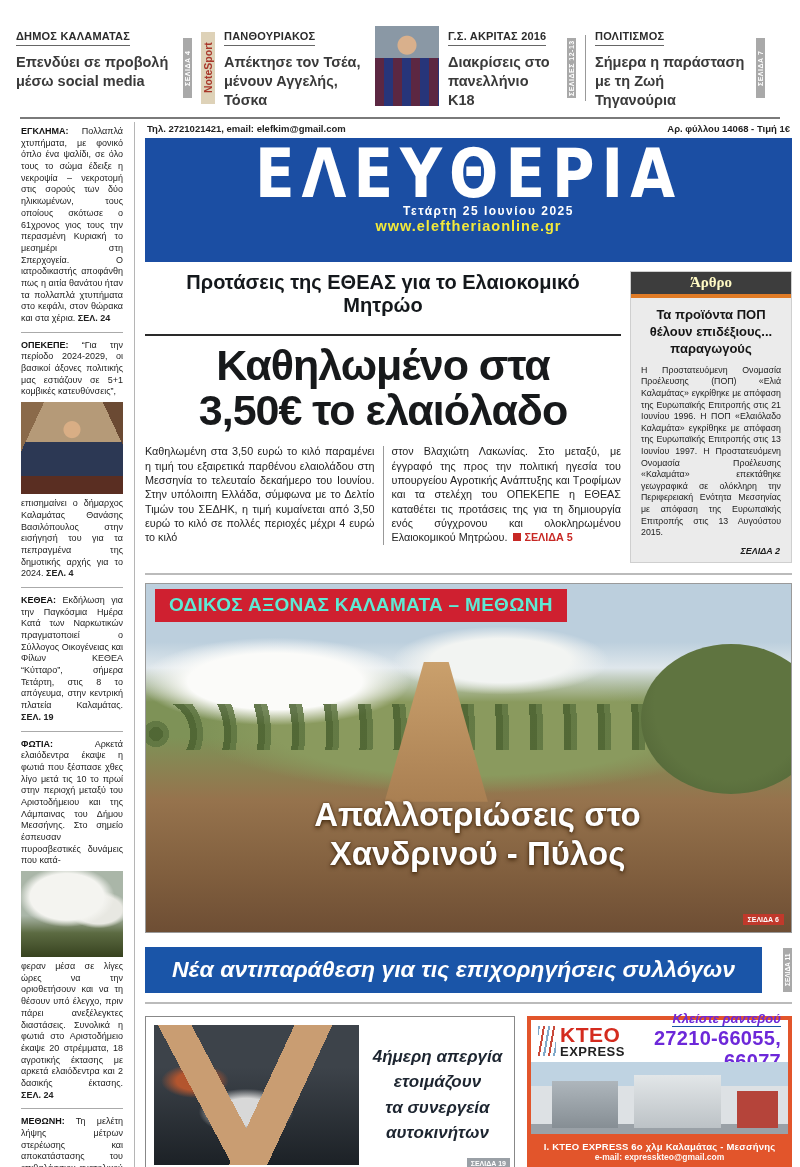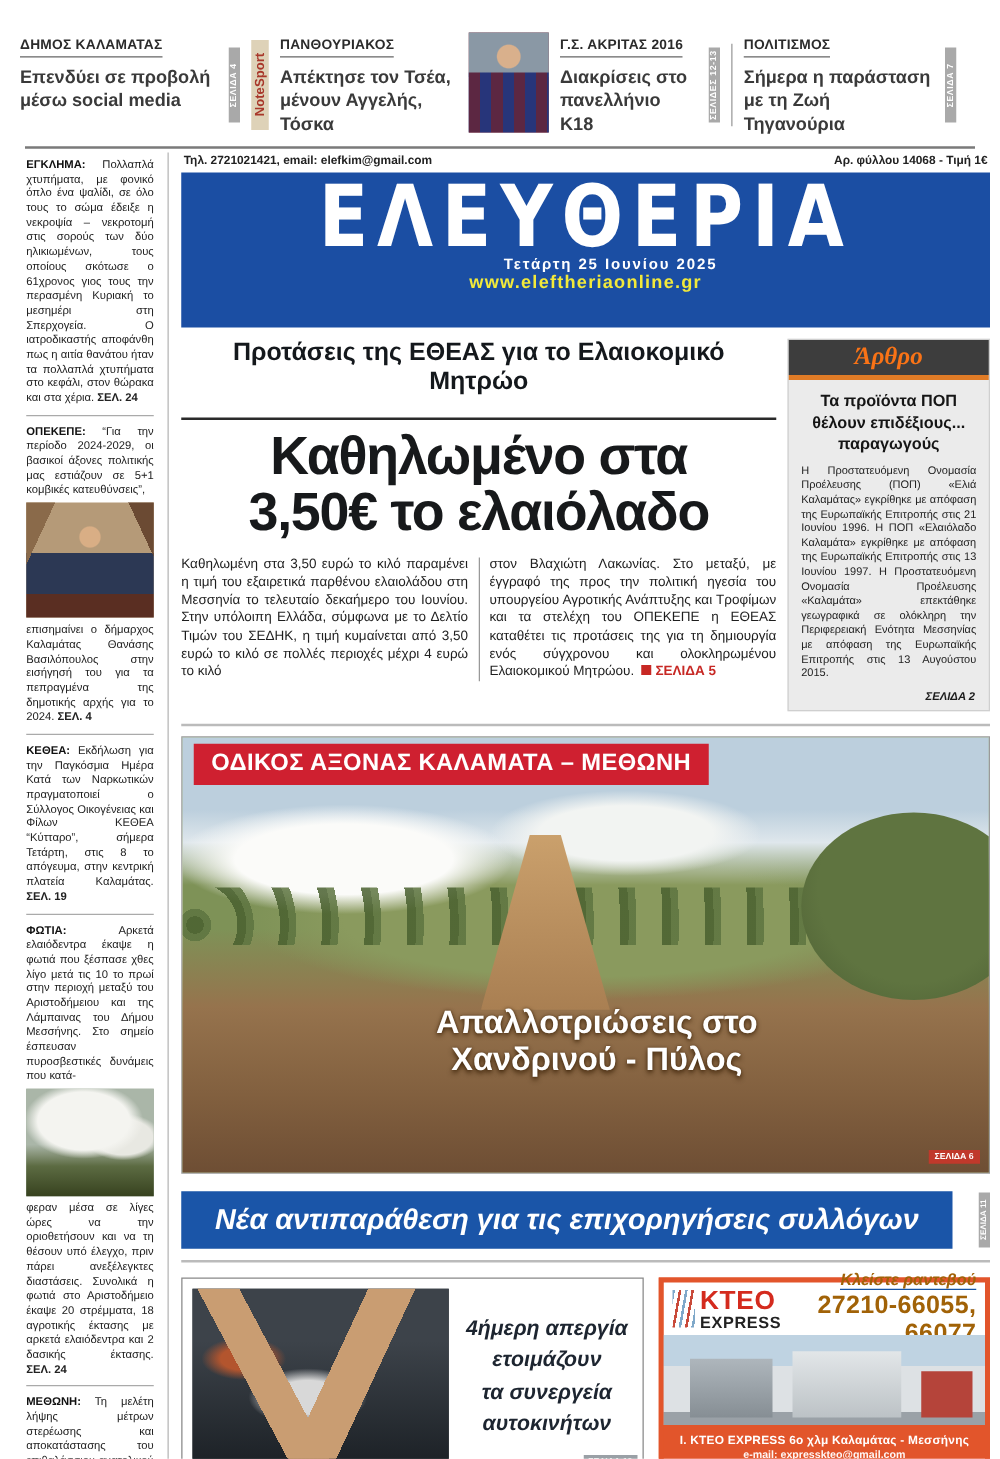--- a/index.html
+++ b/index.html
@@ -63,47 +63,47 @@
      border-bottom:2px solid #2a2a2a; padding:0 4px 17px; }
   .headline { font-size:43px; font-weight:900; color:#17191b; text-align:center;
      line-height:1.05; letter-spacing:-1px; margin:7px 0 11px; }
   .leadbody { display:flex; font-size:10.8px; line-height:1.33; text-align:justify; color:#1e1e1e; }
   .leadbody .c { flex:1; }
   .leadbody .divv { width:1px; background:#999; margin:2px 8px 0 8px; }
   .sqref { display:inline-block; width:8px; height:8px; background:#c72824; margin:0 3px 0 6px; }
   .redref { color:#c72824; font-weight:bold; }
 
   .arthro { width:162px; flex:none; background:#ebebeb; border:1px solid #cfcfcf; }
-  .arthro .hdr { background:#3d3d3d; color:#f97316; font-style:italic; font-weight:bold;
-     font-family:"Liberation Serif", serif; font-size:20px; text-align:center; padding:2px 0 3px; }
+  .arthro .hdr { background:#3d3d3d; color:#fef9c3; font-weight:bold;
+     font-family:"Liberation Serif", serif; font-size:15px; text-align:center; padding:2px 0 3px; }
   .arthro .orange { height:4px; background:#e07b26; }
   .arthro .ttl { font-size:13px; font-weight:bold; text-align:center; padding:9px 9px 5px; line-height:1.3; color:#151515; }
   .arthro .bd { font-size:8.8px; line-height:1.32; text-align:justify; padding:2px 10px; color:#222; }
   .arthro .apg { font-size:9px; font-weight:bold; font-style:italic; text-align:right; padding:5px 11px 6px; }
 
   .mainrule { border:0; border-top:2px solid #bbb; margin:10px 0 0 0; }
 
   .photosec { position:relative; margin-top:8px; border:1px solid #9a9a9a; height:350px; }
-  .redbanner { position:absolute; top:5px; left:9px; background:#cf2030; color:#ffffff;
+  .redbanner { position:absolute; top:5px; left:9px; background:#cf2030; color:#5eead4;
      font-weight:bold; font-size:19px; padding:5px 14px 6px; letter-spacing:.3px; z-index:3; }
   .photo-landscape { position:relative; width:100%; height:100%; overflow:hidden; background-color:#7e9257;
      background-image:
        radial-gradient(ellipse 30% 18% at 20% 28%, #fbfbf9 0 45%, rgba(0,0,0,0) 70%),
        radial-gradient(ellipse 24% 14% at 55% 22%, #f2f4f2 0 45%, rgba(0,0,0,0) 70%),
        linear-gradient(180deg, #bccfdd 0 58px, #dfe7ec 84px, rgba(0,0,0,0) 118px),
        radial-gradient(ellipse 60% 26% at 50% 42%, #8a9a5e 0 50%, rgba(0,0,0,0) 70%),
        linear-gradient(180deg, rgba(0,0,0,0) 0 44%, #96734d 62%, #82603f 82%, #6e4e34 100%); }
   .road { position:absolute; left:37%; top:78px; width:16%; height:140px;
      background:linear-gradient(180deg,#caa06c,#a97f52); clip-path:polygon(38% 0,62% 0,100% 100%,0 100%); }
   .hillR { position:absolute; right:-30px; top:60px; width:180px; height:150px; border-radius:50%;
      background:radial-gradient(circle at 50% 40%, #5f7440 0 60%, #4c5e33 100%); }
   .treeline { position:absolute; left:0; top:120px; width:100%; height:46px;
      background:repeating-radial-gradient(circle at 10px 30px, #49602f 0 7px, #5d7440 7px 13px, rgba(0,0,0,0) 13px 34px); opacity:.85; }
   .overlayTitle { position:absolute; left:18px; right:0; top:212px; z-index:2; text-align:center;
-     color:#fff; font-weight:900; font-size:26px; line-height:1.18;
+     color:#fff; font-weight:900; font-size:33px; line-height:1.18;
      text-shadow:0 2px 4px rgba(55,30,5,.85), 0 0 2px rgba(55,30,5,.6); }
   .photopg { position:absolute; right:7px; bottom:7px; z-index:3; background:#c0392b; color:#fff;
      font-size:7px; font-weight:bold; padding:2px 5px; }
 
   .bluebannerrow { display:flex; align-items:stretch; gap:21px; margin-top:14px; }
   .bluebanner { flex:1; background:#1a55a8; color:#fff; font-style:italic; font-weight:bold;
      font-size:23px; text-align:center; padding:9px 0 10px; }
   .bbadge { writing-mode:vertical-rl; transform:rotate(180deg); background:#a9a9a9; color:#fff;
      font-size:6.5px; font-weight:bold; padding:2px 1px; align-self:center; height:44px; text-align:center; }
   .rule2 { border:0; border-top:2px solid #bbb; margin:9px 0 0 0; }
@@ -124,21 +124,21 @@
 
   .ad { flex:1; border:4px solid #e2552b; background:#e2552b; height:158px; }
   .ad .top { background:#fff; display:flex; align-items:center; justify-content:flex-start;
      padding:2px 7px; height:42px; }
   .brand { display:flex; align-items:center; gap:4px; }
   .brand .squiggle { width:18px; height:30px;
      background:repeating-linear-gradient(100deg, #7fa8c9 0 2px, rgba(0,0,0,0) 2px 5px, #c94a3a 5px 7px, rgba(0,0,0,0) 7px 10px); }
   .brand .names { line-height:1; }
   .brand .kteo { color:#d42b1e; font-weight:900; font-size:21px; letter-spacing:.5px; }
   .brand .exp { color:#222; font-weight:900; font-size:13px; letter-spacing:.5px; }
-  .cta { color:#a16207; text-align:right; }
+  .cta { color:#6d28d9; text-align:right; }
   .cta .l1 { font-style:italic; font-weight:bold; font-size:13px; border-bottom:1.5px solid #1553a4; display:inline-block; }
   .cta .l2 { font-weight:900; font-size:20px; letter-spacing:.3px; }
   .photo-kteo { position:relative; height:72px; background-color:#c7d2da; background-image:
       linear-gradient(180deg, #bfd3e2 0 34%, rgba(0,0,0,0) 34%),
       linear-gradient(180deg, rgba(0,0,0,0) 0 34%, #dde1e4 34% 86%, #9aa1a7 86%); }
   .bld1 { position:absolute; left:8%; top:26%; width:26%; height:66%; background:linear-gradient(180deg,#aeb6bc,#868e94); }
   .bld2 { position:absolute; left:40%; top:18%; width:34%; height:74%; background:linear-gradient(180deg,#e2e6e8,#bcc2c6); }
   .bld3 { position:absolute; right:4%; top:40%; width:16%; height:52%; background:#b5443a; }
   .ad .foot { color:#fff; text-align:center; padding-top:7px; }
   .ad .f1 { font-weight:bold; font-size:9.5px; letter-spacing:.2px; }

